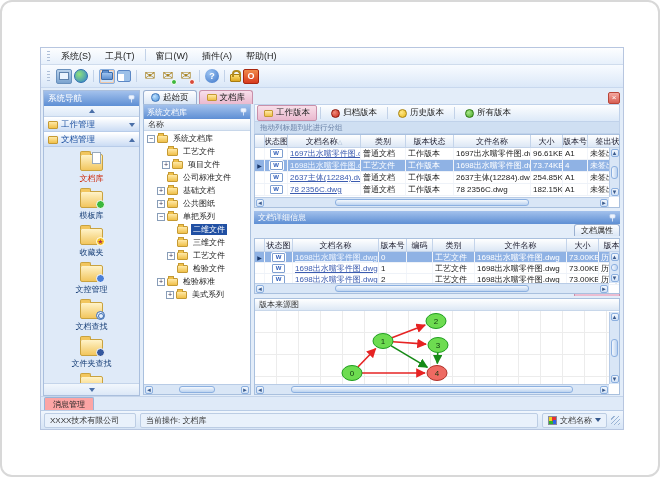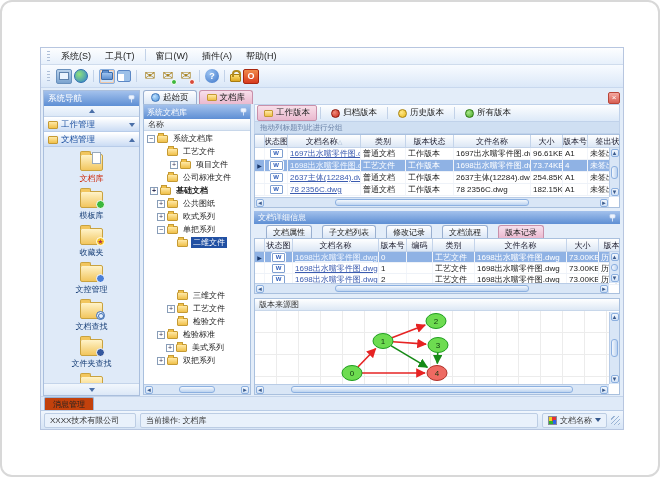--- a/index.html
+++ b/index.html
@@ -100,36 +100,36 @@
   .link{color:#3c5cb0;text-decoration:underline;}
   .dwg{width:13px;height:9px;background:#fff;border:1px solid #7f9fd0;border-radius:1px;color:#2d5cb8;font-size:6px;font-weight:bold;line-height:7px;text-align:center;margin:0 auto;}
   .grow.selected .dwg{outline:1px solid #fff;}
   .rowind{color:#1c3a6c;font-size:6px;display:flex;align-items:center;justify-content:center;}
   .vscroll{position:absolute;right:0;top:0;bottom:0;width:10px;background:#d9e6f6;border-left:1px solid #b9cce6;display:flex;flex-direction:column;align-items:center;justify-content:space-between;padding:1px 0;}
   .vscroll .thumb{width:7px;flex:0 0 26%;background:linear-gradient(to right,#f4f8fd,#bcd3f0);border:1px solid #8cb0e0;border-radius:3px;}
   .gridhs{position:absolute;left:0;right:10px;bottom:0;height:10px;background:#d9e6f6;border-top:1px solid #b9cce6;display:flex;align-items:center;justify-content:space-between;padding:0 1px;}
   .gridhs .thumb{height:7px;width:55%;background:linear-gradient(#f4f8fd,#bcd3f0);border:1px solid #8cb0e0;border-radius:3px;}
 
   .detail-head{position:absolute;left:0;right:0;top:107px;height:13px;background:linear-gradient(#a3c1ec,#5e8fd4);color:#fff;font-size:8px;display:flex;align-items:center;justify-content:space-between;padding:0 4px;}
-  .dtabs{position:absolute;left:10px;right:0;top:120px;height:14px;display:flex;align-items:flex-end;gap:10px;padding-left:2px;background:#e3edf9;}
+  .dtabs{position:absolute;left:0;right:0;top:120px;height:14px;display:flex;align-items:flex-end;gap:3px;padding-left:2px;background:#e3edf9;flex-direction:column;}
   .dtab{height:13px;display:flex;align-items:center;padding:0 6px;font-size:8px;border:1px solid #9ab0d0;border-bottom:none;border-radius:3px 3px 0 0;background:linear-gradient(#fefeff,#dbe7f6);}
   .dtab.selected{background:linear-gradient(#f8e0ec,#eab9cf);border-color:#c890aa;}
   .grid2{top:134px;height:56px;}
   .grow2{height:11px;}
 
   .graphpanel{position:absolute;left:0;right:0;top:194px;bottom:0;background:#fff;border:1px solid #a9c0de;display:flex;flex-direction:column;}
   .graph-head{height:12px;background:linear-gradient(#ffffff,#dde8f5);border-bottom:1px solid #c8d7ea;font-size:8px;color:#333;display:flex;align-items:center;padding-left:4px;flex:none;}
   .graphbody{flex:1;position:relative;overflow:hidden;background-image:linear-gradient(to right,transparent 0 21px,#ececec 21px 22px),linear-gradient(to bottom,transparent 0 21px,#ececec 21px 22px);background-size:22px 22px;margin-right:10px;}
   .graphvs{position:absolute;right:0;top:13px;bottom:10px;width:10px;background:#d9e6f6;border-left:1px solid #b9cce6;display:flex;flex-direction:column;align-items:center;justify-content:space-between;padding:1px 0;}
   .graphhs{position:absolute;left:0;right:10px;bottom:0;height:10px;background:#d9e6f6;border-top:1px solid #b9cce6;display:flex;align-items:center;justify-content:space-between;padding:0 1px;}
   .graphhs .thumb{height:7px;width:80%;background:linear-gradient(#f4f8fd,#bcd3f0);border:1px solid #8cb0e0;border-radius:3px;}
 
   
   .msgrow{position:absolute;left:0;right:0;bottom:19px;height:14px;background:#dfeaf8;border-top:1px solid #c4d4ea;display:flex;align-items:flex-end;padding-left:3px;}
-  .msgtab{height:13px;display:flex;align-items:center;padding:0 8px;font-size:8px;background:#c2410c;border:1px solid #98b4d8;border-bottom:none;border-radius:2px 2px 0 0;}
+  .msgtab{height:13px;display:flex;align-items:center;padding:0 8px;font-size:8px;background:#fca5a5;border:1px solid #98b4d8;border-bottom:none;border-radius:2px 2px 0 0;}
   .statusbar{position:absolute;left:0;right:0;bottom:0;height:19px;background:linear-gradient(#f0f6fd,#d7e5f6);border-top:1px solid #b9cce6;display:flex;align-items:center;font-size:8px;color:#333;padding:0 3px;gap:4px;}
   .scell{border:1px solid #bccde4;border-radius:2px;background:#e9f1fb;padding:1px 5px;display:flex;align-items:center;gap:3px;}
   .scell.grow-cell{flex:1;}
   .style-ico{width:9px;height:9px;background:conic-gradient(#e83030 0 25%,#3060e8 0 50%,#30b030 0 75%,#f0d020 0);border:1px solid #889;}
   .drop{width:0;height:0;border-left:3px solid transparent;border-right:3px solid transparent;border-top:4px solid #35588c;}
   .resize-grip{width:9px;height:9px;background:repeating-linear-gradient(135deg,transparent 0 2px,#9ab4d4 2px 3px);}
   .pin{display:inline-flex;align-items:center;}
 </style>
 </head>
 <body>
@@ -273,56 +273,51 @@
           <div class="trow" style="padding-left: 3px;">
             <span class="exp">−</span>
             <span class="tfolder"></span>
             <span class="tl">系统文档库</span>
           </div>
           <div class="trow" style="padding-left: 13px;">
             <span class="exp empty"></span>
             <span class="tfolder"></span>
             <span class="tl">工艺文件</span>
           </div>
-          <div class="trow" style="padding-left: 26px;">
+          <div class="trow" style="padding-left: 18px;">
             <span class="exp">+</span>
             <span class="tfolder"></span>
             <span class="tl">项目文件</span>
           </div>
           <div class="trow" style="padding-left: 13px;">
             <span class="exp empty"></span>
             <span class="tfolder"></span>
             <span class="tl">公司标准文件</span>
           </div>
-          <div class="trow" style="padding-left: 6px; font-weight: bold;">
-            <span class="exp">+</span>
-            <span class="tfolder"></span>
-            <span class="tl">基础文档</span>
-          </div>
           <div class="trow" style="padding-left: 13px;">
             <span class="exp">+</span>
             <span class="tfolder"></span>
-            <span class="tl">公共图纸</span>
+            <span class="tl">基础文档</span>
           </div>
           <div class="trow" style="padding-left: 13px;">
             <span class="exp">+</span>
             <span class="tfolder"></span>
-            <span class="tl">欧式系列</span>
+            <span class="tl">公共图纸</span>
           </div>
           <div class="trow" style="padding-left: 13px;">
             <span class="exp">−</span>
             <span class="tfolder"></span>
             <span class="tl">单把系列</span>
           </div>
           <div class="trow selected" style="padding-left: 23px;">
             <span class="exp empty"></span>
             <span class="tfolder"></span>
             <span class="tl">二维文件</span>
           </div>
-          <div class="trow" style="padding-left: 23px; margin-top: 40px;">
+          <div class="trow" style="padding-left: 23px;">
             <span class="exp empty"></span>
             <span class="tfolder"></span>
             <span class="tl">三维文件</span>
           </div>
           <div class="trow" style="padding-left: 23px;">
             <span class="exp">+</span>
             <span class="tfolder"></span>
             <span class="tl">工艺文件</span>
           </div>
           <div class="trow" style="padding-left: 23px;">
@@ -332,25 +327,20 @@
           </div>
           <div class="trow" style="padding-left: 13px;">
             <span class="exp">+</span>
             <span class="tfolder"></span>
             <span class="tl">检验标准</span>
           </div>
           <div class="trow" style="padding-left: 22px;">
             <span class="exp">+</span>
             <span class="tfolder"></span>
             <span class="tl">美式系列</span>
-          </div>
-          <div class="trow" style="padding-left: 13px;">
-            <span class="exp">+</span>
-            <span class="tfolder"></span>
-            <span class="tl">双把系列</span>
           </div>
         </div>
       <div class="hscroll">
         <span class="sarrow">◄</span>
         <span class="thumb"></span>
         <span class="sarrow">►</span>
       </div>
     </div>
 
     <div class="rightarea">

